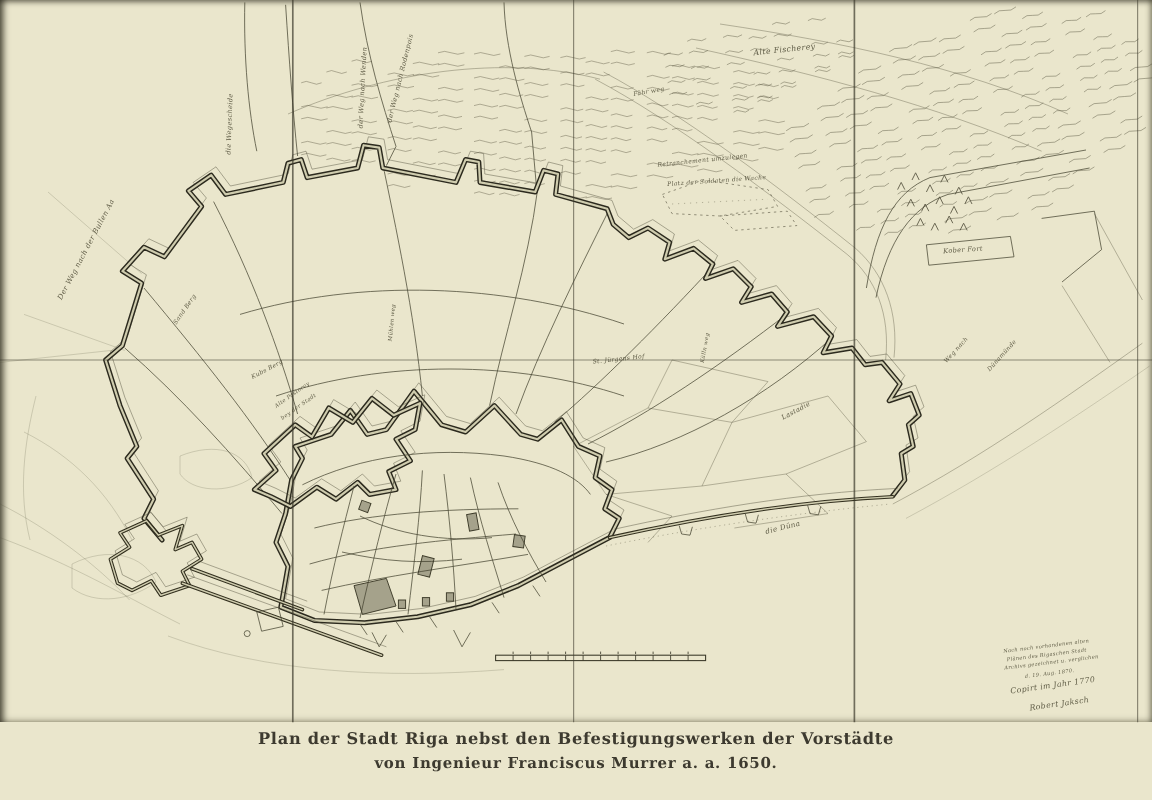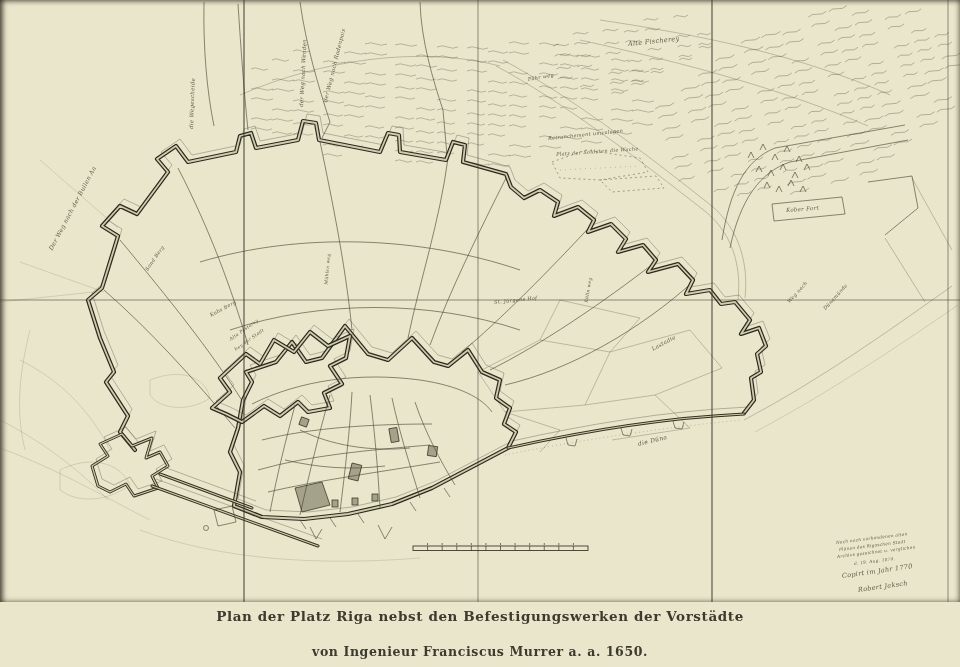--- a/index.html
+++ b/index.html
@@ -44,21 +44,21 @@
   
   .hw{
     position:absolute;white-space:nowrap;
     font-family:"DejaVu Serif", serif;font-style:italic;
     color:#47442f;opacity:.85;transform-origin:0 50%;
     letter-spacing:.3px;
   }
   
   .caption{position:absolute;left:0;right:0;top:608px;text-align:center;color:#3d3a2f;}
   .caption .l1{font-size:13.5px;font-weight:700;letter-spacing:.6px;}
-  .caption .l2{font-size:12.5px;font-weight:700;letter-spacing:.6px;margin-top:20px;}
+  .caption .l2{font-size:12.5px;font-weight:700;letter-spacing:.6px;margin-top:4px;}
 </style>
 </head>
 <body>
 
 <div class="plate">
   <svg viewBox="0 0 960 602" width="960" height="602">
 
     <g id="terrain">
         <g>
           <path class="squig" d="M365,44 q5.5,-2.4 11,0 q5.5,2.4 11,0"></path>
@@ -593,15 +593,15 @@
       <span class="hw" style="left: 836px; top: 540px; font-size: 4.2px; transform: rotate(-7deg);">Nach noch vorhandenen alten</span>
       <span class="hw" style="left: 839px; top: 547px; font-size: 4.2px; transform: rotate(-7deg);">Plänen des Rigaschen Stadt</span>
       <span class="hw" style="left: 837px; top: 554px; font-size: 4.2px; transform: rotate(-7deg);">Archivs gezeichnet u. verglichen</span>
       <span class="hw" style="left: 854px; top: 561px; font-size: 4.2px; transform: rotate(-7deg);">d. 19. Aug. 1870.</span>
       <span class="hw" style="left: 842px; top: 572px; font-size: 6.5px; transform: rotate(-8deg);">Copirt im Jahr 1770</span>
       <span class="hw" style="left: 858px; top: 586px; font-size: 6.5px; transform: rotate(-8deg);">Robert Jaksch</span>
     </div>
 </div>
 
 <div class="caption">
-  <div class="l1">Plan der Platz Riga nebst den Befestigungswerken der Vorstädte</div>
+  <div class="l1">Plan der Stadt Riga nebst den Befestigungswerken der Vorstädte</div>
   <div class="l2">von Ingenieur Franciscus Murrer a. a. 1650.</div>
 </div>
 
 </body></html>

